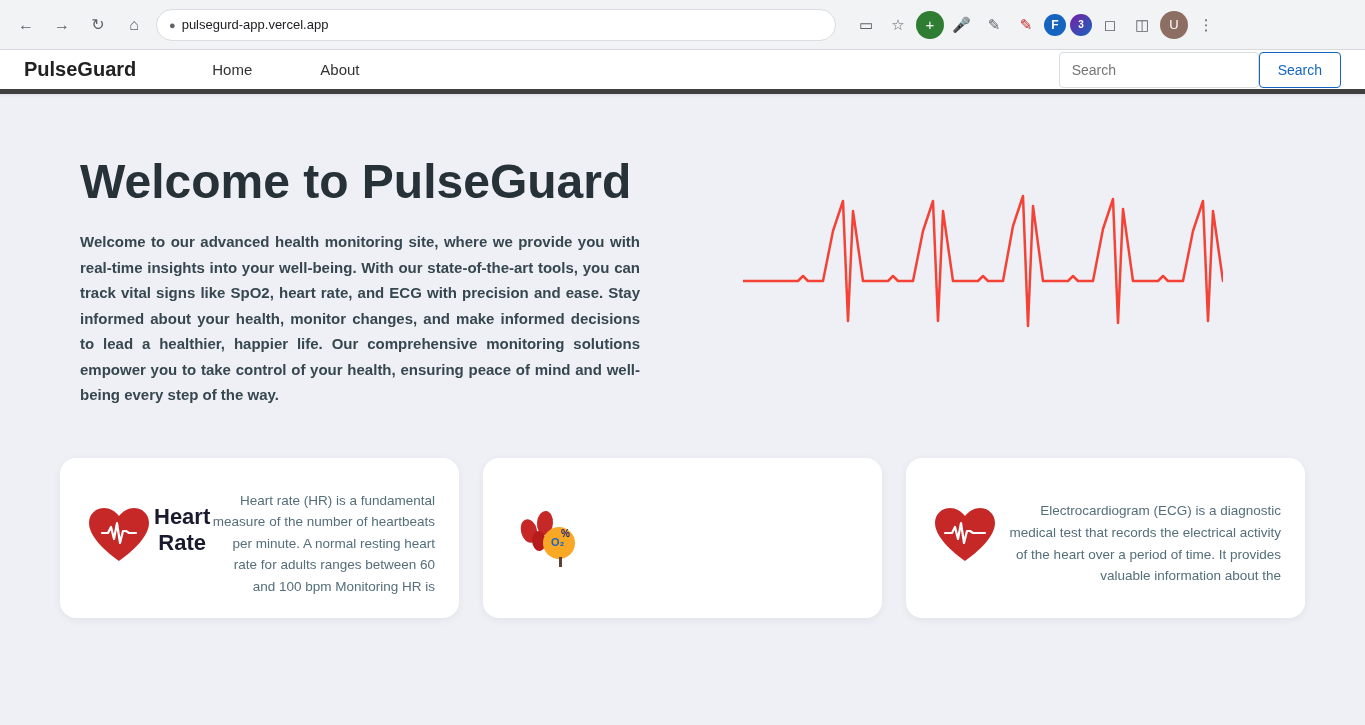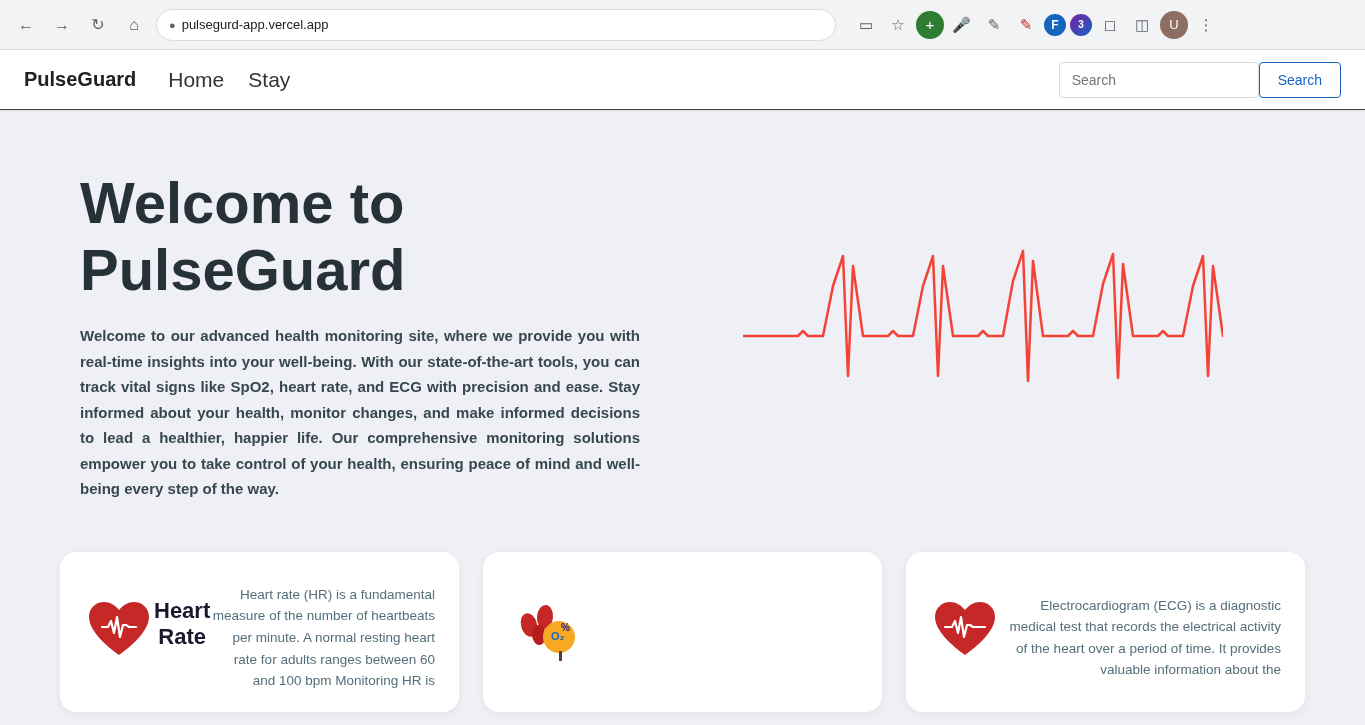--- a/index.html
+++ b/index.html
@@ -77,43 +77,44 @@
 
     
     .app-wrapper {
       background: #eef0f5;
       min-height: 675px;
     }
 
     
     .navbar {
       background: white;
-      height: 60px;
+      height: 44px;
       display: flex;
       align-items: center;
       padding: 0 24px;
-      border-bottom: 1px solid #404040;
+      border-bottom: 5px solid #404040;
       box-shadow: 0 1px 3px rgba(0,0,0,0.08);
     }
     .navbar-brand {
       font-size: 20px;
       font-weight: bold;
       color: #212121;
       margin-right: 32px;
     }
     .navbar-links {
       display: flex;
       gap: 24px;
       flex: 1;
     }
     .navbar-link {
-      font-size: 21px;
+      font-size: 15px;
       color: #333;
       text-decoration: none;
       cursor: pointer;
+      margin-left: 44px;
     }
     .navbar-search {
       display: flex;
       align-items: center;
     }
     .search-input {
       width: 200px;
       height: 36px;
       border: 1px solid #dadce0;
       border-radius: 4px;
@@ -138,21 +139,21 @@
       padding: 60px 80px 40px 80px;
       display: flex;
       align-items: center;
       justify-content: space-between;
       gap: 40px;
     }
     .hero-content {
       max-width: 560px;
     }
     .hero-title {
-      font-size: 58px;
+      font-size: 48px;
       font-weight: 700;
       color: #263238;
       margin-bottom: 20px;
       line-height: 1.15;
     }
     .hero-description {
       font-size: 15px;
       color: #37474f;
       line-height: 1.7;
       text-align: justify;
@@ -237,21 +238,21 @@
     <button class="toolbar-icon">⋮</button>
   </div>
 </div>
 
 <div class="app-wrapper">
 
   <nav class="navbar">
     <span class="navbar-brand">PulseGuard</span>
     <div class="navbar-links">
       <a class="navbar-link">Home</a>
-      <a class="navbar-link">Stay</a>
+      <a class="navbar-link">About</a>
     </div>
     <div class="navbar-search">
       <input class="search-input" type="text" placeholder="Search" style="">
       <button class="search-btn">Search</button>
     </div>
   </nav>
 
   <section class="hero">
     <div class="hero-content">
       <h1 class="hero-title">Welcome to PulseGuard</h1>

